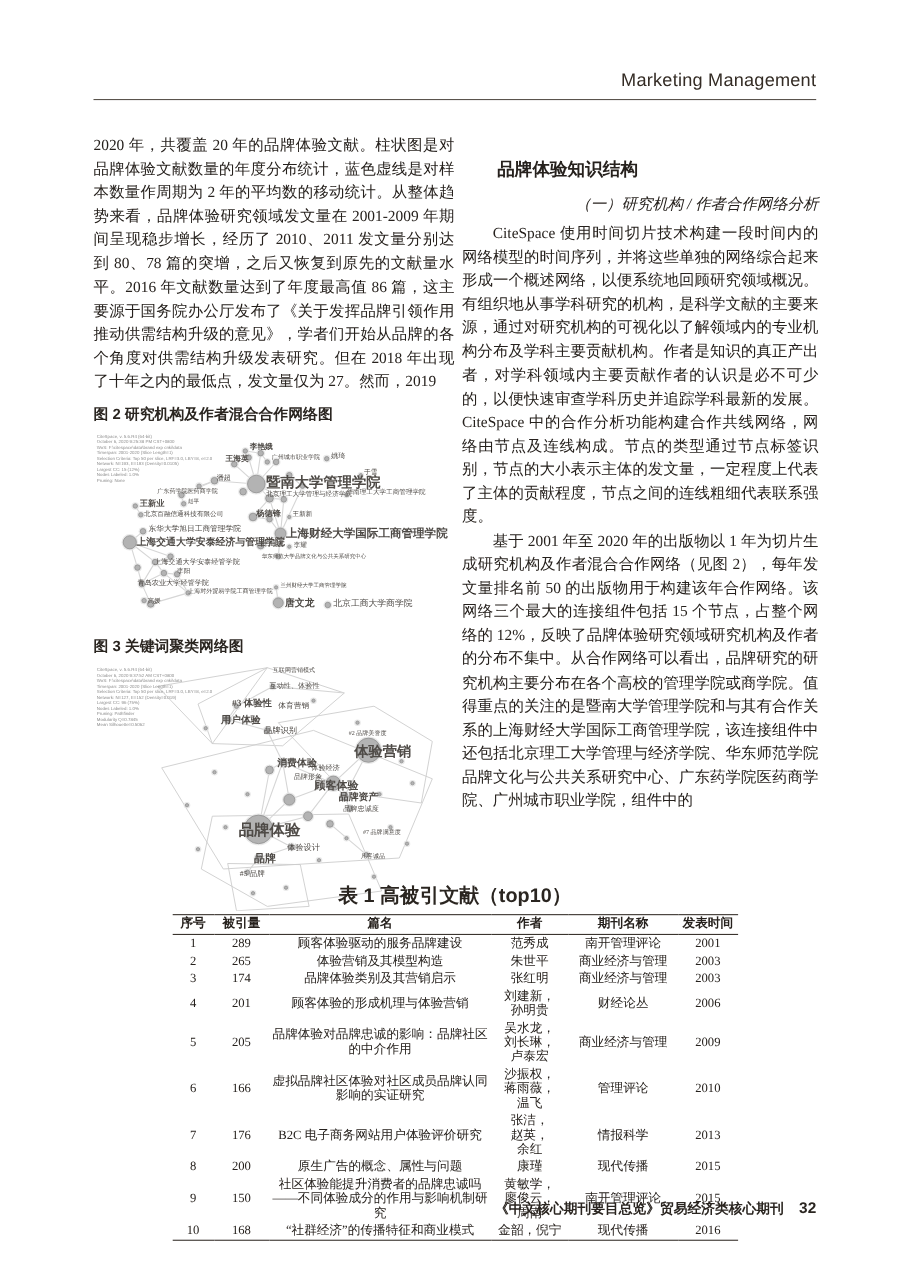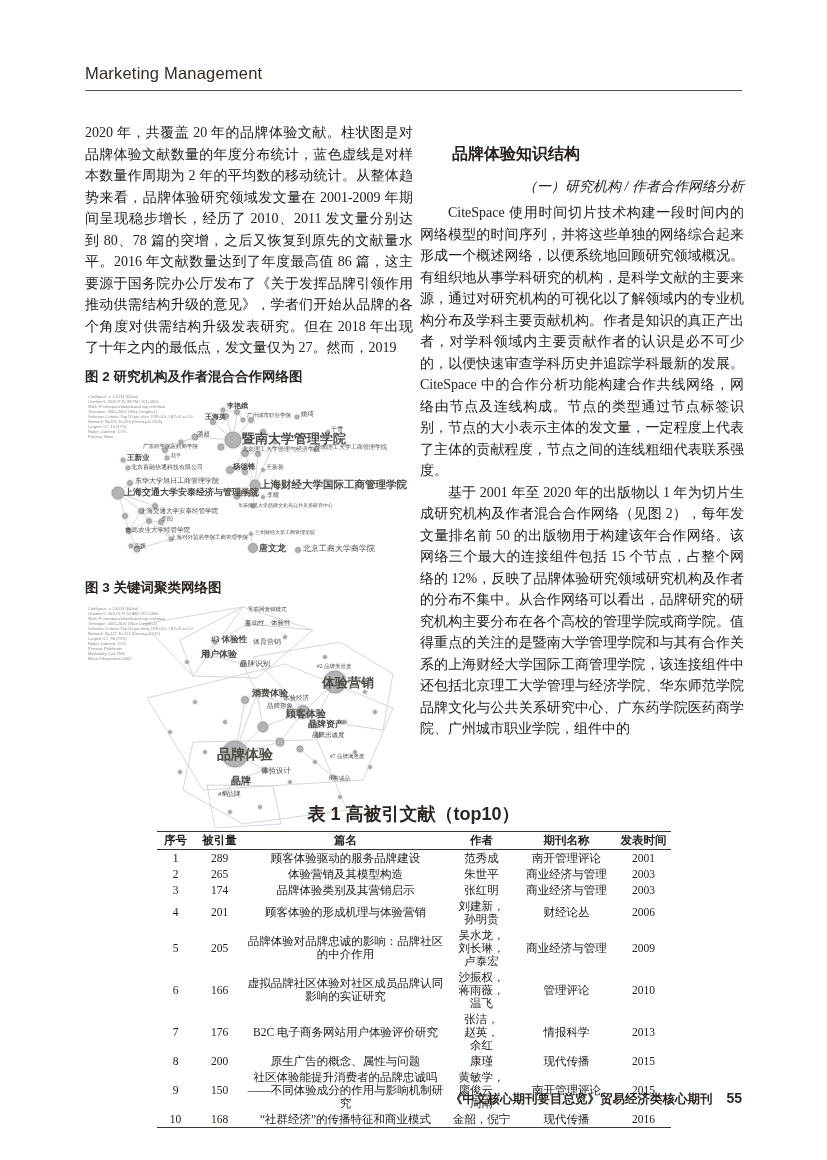--- a/index.html
+++ b/index.html
@@ -1,19 +1,19 @@
 <!DOCTYPE html>
 <html><head>
 <meta charset="utf-8">
 <style>
   html,body{margin:0;padding:0;background:#ffffff;}
   .page{position:relative;width:827px;height:1160px;background:#ffffff;overflow:hidden;
         font-family:"Liberation Serif", serif;color:#26211d;}
   
-  .hdr{position:absolute;left:85px;top:64px;width:657px;
+  .hdr{position:absolute;left:85px;top:64px;width:657px;text-align:right;
        font-family:"Liberation Sans", sans-serif;font-size:16.5px;color:#342c25;letter-spacing:.2px;}
   .hdr-rule{position:absolute;left:85px;top:90px;width:657px;border-bottom:1.6px solid #5a544d;}
   
   .col{position:absolute;top:122px;font-size:14px;line-height:21.5px;text-align:justify;}
   .col-left{left:85px;width:328px;}
   .col-right{left:420px;width:324px;}
   .col p{margin:0;}
   p.indent{text-indent:2em;}
   .sec-title{font-family:Liberation Mono, monospace;font-weight:bold;font-size:16px;
              margin:23px 0 9px 0;text-indent:2em;text-align:left;}
@@ -467,16 +467,16 @@
             <td>“社群经济”的传播特征和商业模式</td>
             <td class="t-authors">金韶，倪宁</td>
             <td>现代传播</td>
             <td>2016</td>
           </tr>
         </tbody>
     </table>
   </div>
 
   <div class="footer">
-    <span>《中文核心期刊要目总览》贸易经济类核心期刊</span><span class="pageno">55</span>
+    <span>《中文核心期刊要目总览》贸易经济类核心期刊</span><span class="pageno">32</span>
   </div>
 
 </div>
 
 </body></html>

